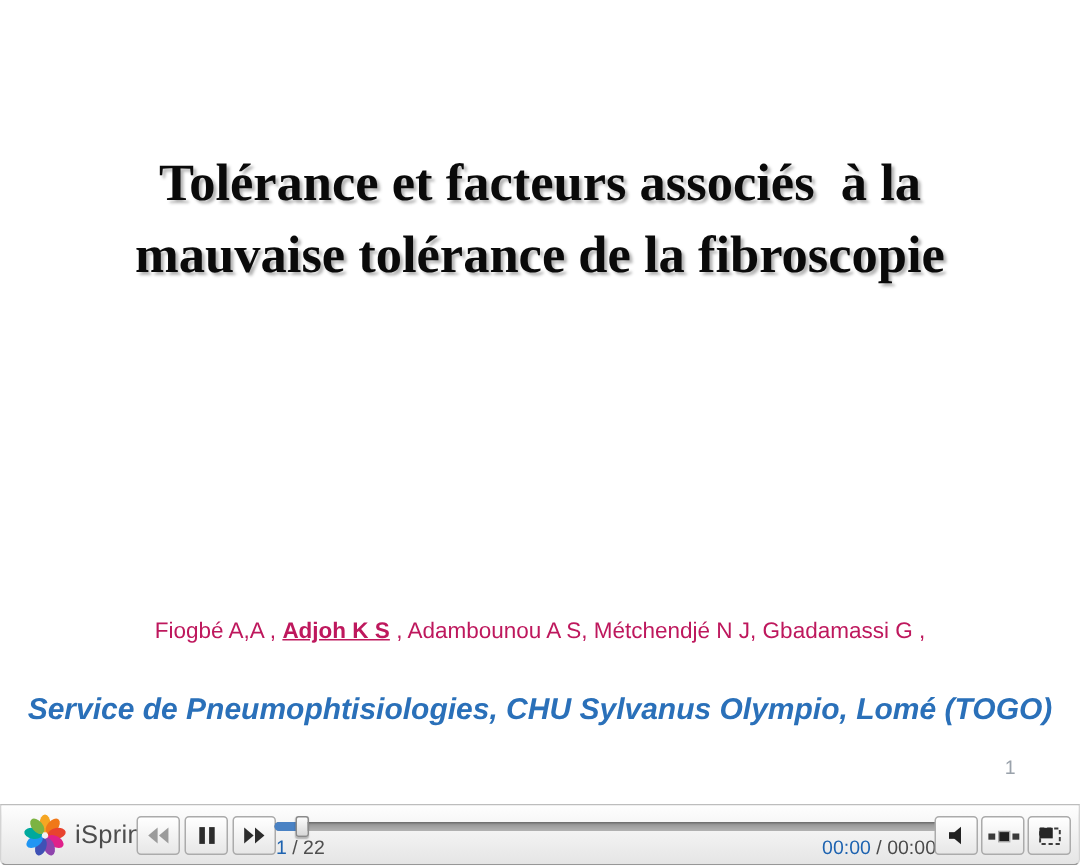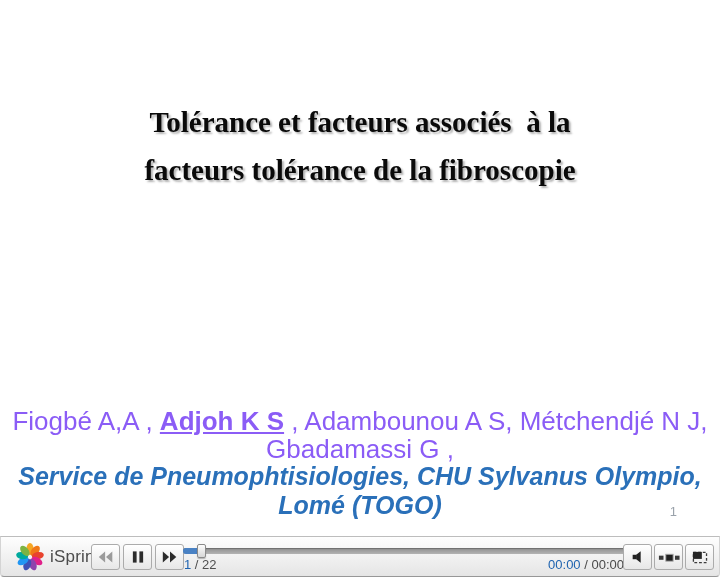--- a/index.html
+++ b/index.html
@@ -22,46 +22,46 @@
     background: #ffffff;
   }
 
   .slide-title {
     position: absolute;
     left: 10px; right: 10px;
     top: 98px;
     text-align: center;
     font-family: "Liberation Serif", serif;
     font-weight: bold;
-    font-size: 29px;
+    font-size: 35px;
     line-height: 48px;
     color: #0a0a0a;
     text-shadow: 2px 2px 2px rgba(40,40,40,0.35);
   }
   .title-line { display: block; white-space: pre; }
 
   .authors-block {
     position: absolute;
     left: 10px; right: 10px;
     top: 407px;
     text-align: center;
-    font-size: 26px;
+    font-size: 15px;
     line-height: 28px;
-    color: #8b5cf6;
+    color: #be185d;
   }
   .authors-highlight {
     font-weight: bold;
     text-decoration: underline;
   }
   .affiliation-line {
     position: absolute;
     left: 10px; right: 10px;
     top: 462px;
     text-align: center;
-    font-size: 25px;
+    font-size: 20px;
     font-weight: bold;
     font-style: italic;
   }
   .slide-page-number {
     position: absolute;
     right: 43px;
     top: 504px;
     font-size: 13px;
     color: #9aa2ab;
   }
@@ -163,21 +163,21 @@
 </style>
 </head>
 <body>
 
 <div class="player-window">
 
   <div class="slide-canvas">
 
     <h1 class="slide-title">
       <span class="title-line">Tolérance et facteurs associés  à la</span>
-      <span class="title-line">facteurs tolérance de la fibroscopie</span>
+      <span class="title-line">mauvaise tolérance de la fibroscopie</span>
     </h1>
 
     <div class="authors-block">
       <span>Fiogbé A,A , </span><span class="authors-highlight">Adjoh K S</span><span> , Adambounou A S, Métchendjé N J, Gbadamassi G ,</span><br>
     </div>
 
     <div class="affiliation-line" style="color: rgb(42, 112, 185);">Service de Pneumophtisiologies, CHU Sylvanus Olympio, Lomé (TOGO)</div>
 
     <div class="slide-page-number">1</div>
   </div>

